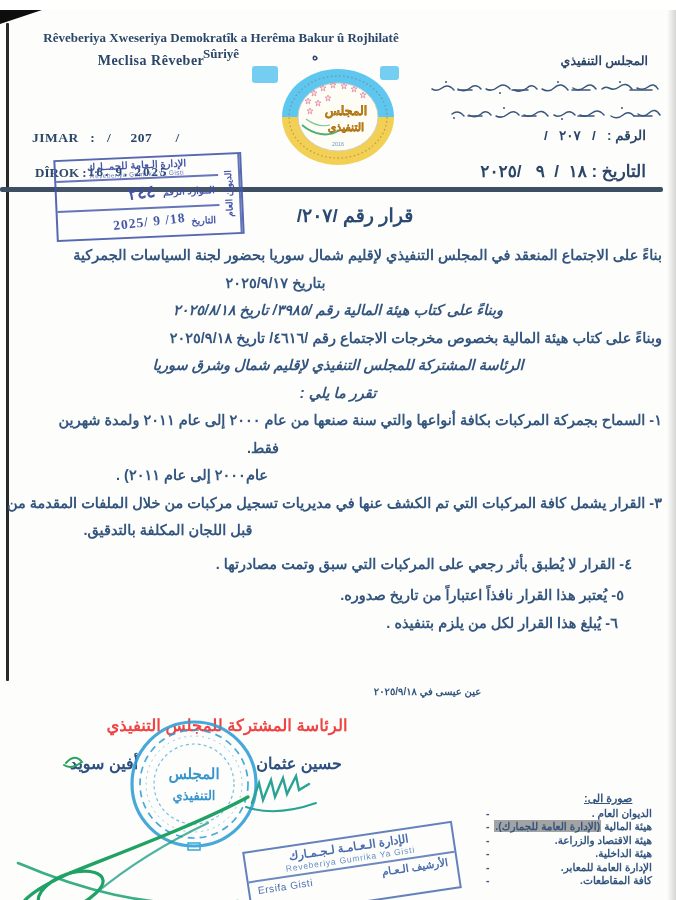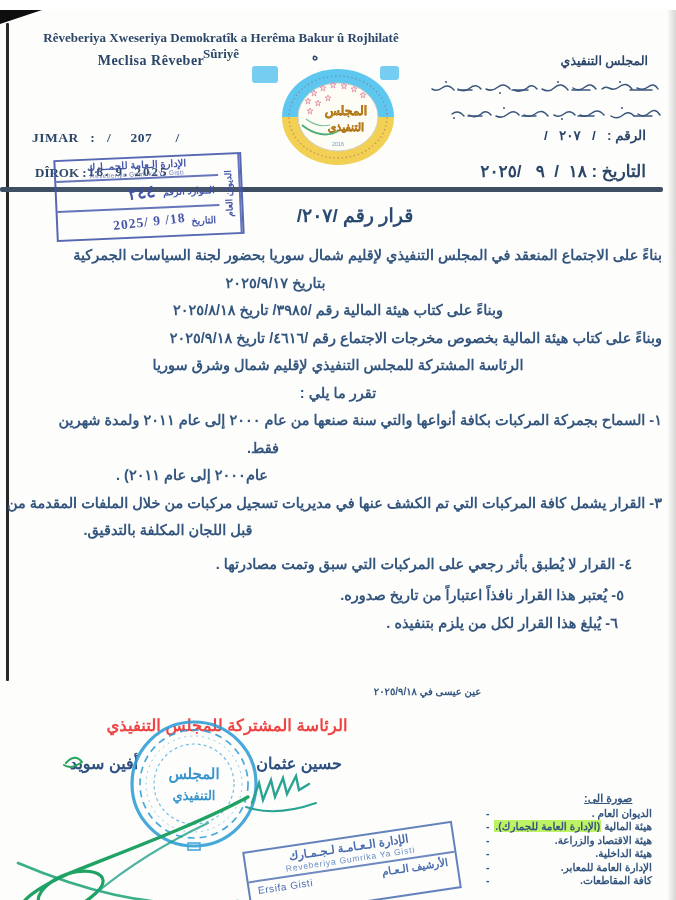--- a/index.html
+++ b/index.html
@@ -54,21 +54,21 @@
   
   .flagpatch{background:#66c9ef;border-radius:3px;opacity:.9;}
   .fp-l{left:252px;top:56px;width:26px;height:17px;}
   .fp-r{left:380px;top:56px;width:19px;height:14px;}
   .logo{left:280px;top:57px;z-index:2;}
 
   
   .main-block{left:14px;top:232px;width:648px;direction:rtl;font-weight:bold;font-size:14.5px;}
   .bl{line-height:27.5px;white-space:nowrap;}
   .al-r{text-align:right;}
-  .al-c{text-align:center;}
+  .al-c{text-align:center;font-style:italic;}
   .title{left:30px;top:194px;width:650px;text-align:center;font-size:19px;font-weight:bold;color:#2a4a72;letter-spacing:.5px;}
   .p2{padding-left:0;padding-right:125px;text-align:center;}
   .i1b{text-align:center;padding-right:150px;}
   .i2a{padding-right:46px;}
   .i2b{text-align:center;padding-right:292px;}
   .i3b{text-align:center;padding-right:340px;}
   .i4{padding-right:30px;margin-top:6px;}
   .i5{padding-right:38px;margin-top:4px;}
   .i6{padding-right:44px;}
 
@@ -87,21 +87,21 @@
   .astamp .a1 .lat{font-size:8.5px;letter-spacing:.8px;color:rgba(86,130,190,.9);line-height:10px;}
   .astamp .a2{display:flex;justify-content:space-between;align-items:center;padding:2px 8px;}
   .astamp .a2 .lat{font-size:10px;letter-spacing:.6px;}
   .astamp .a2 .ar{font-size:10.5px;font-weight:bold;direction:rtl;}
 
   
   .copy-title{left:584px;top:782px;font-size:11px;font-weight:bold;text-decoration:underline;direction:rtl;}
   .copy-rows{left:482px;top:797px;width:170px;}
   .copy-row{position:relative;height:13.4px;direction:rtl;text-align:right;font-size:10.5px;font-weight:bold;white-space:nowrap;}
   .copy-row .dash{position:absolute;left:4px;top:0;font-weight:bold;}
-  .hl{background:#bef264;padding:0 1px;}
+  .hl{background:#a3a3a3;padding:0 1px;}
 
   svg{display:block;}
 </style>
 </head>
 <body>
 
 <div id="canvas">
 
   <div class="abs corner-wedge"></div>
   <div class="abs left-scanline"></div>

